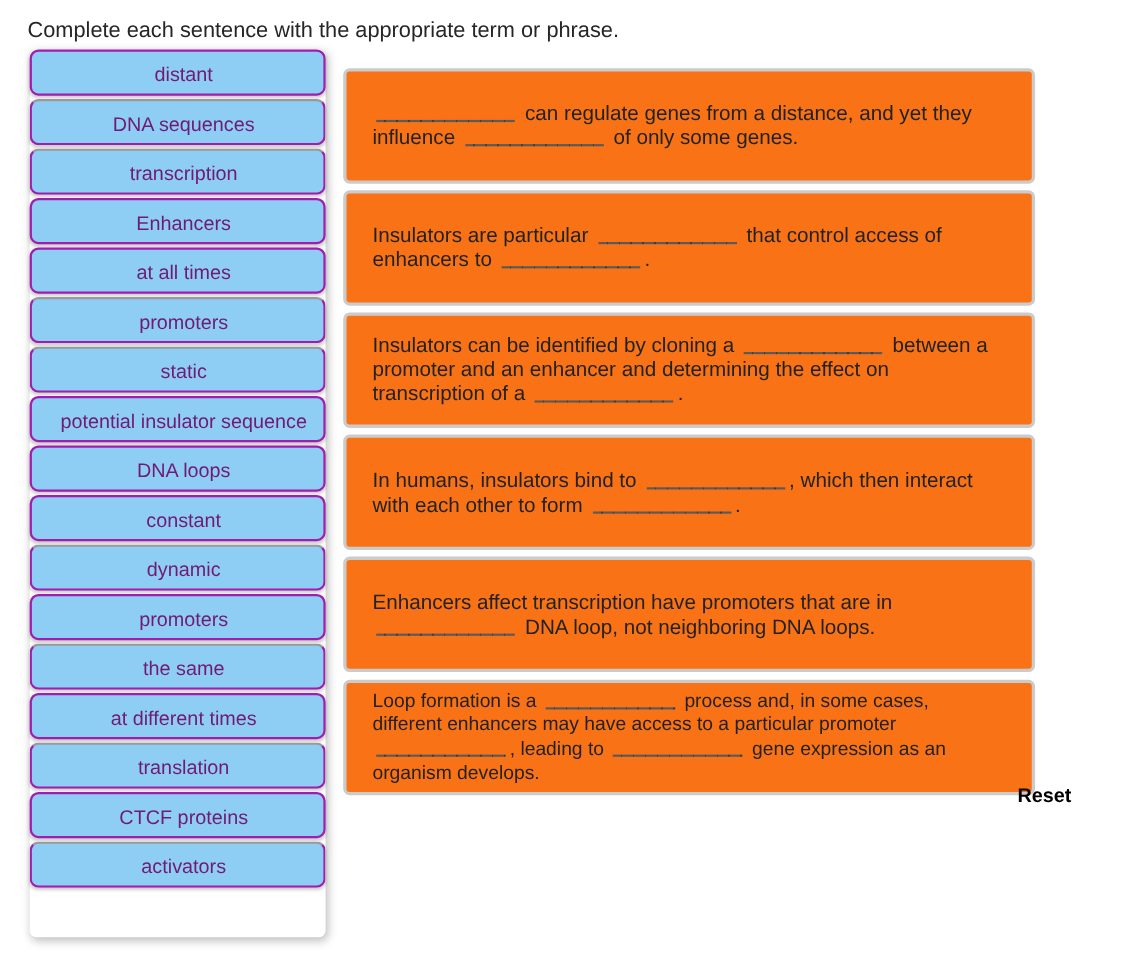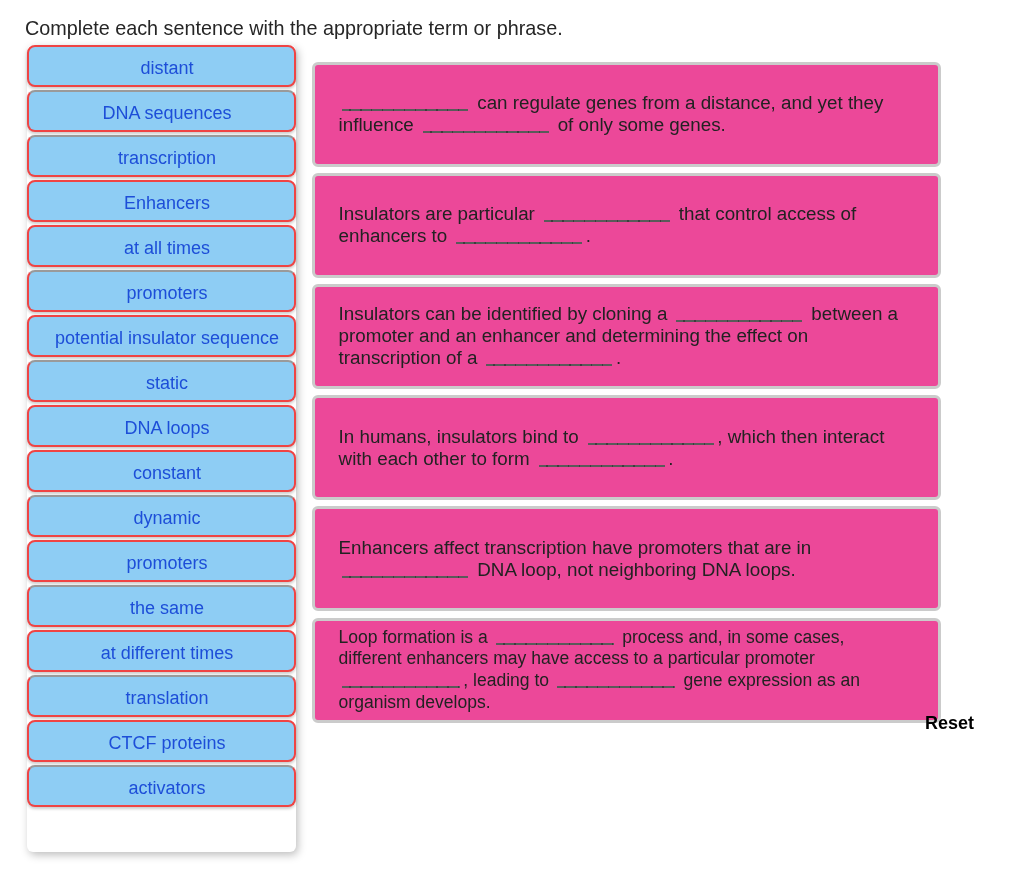--- a/index.html
+++ b/index.html
@@ -22,37 +22,37 @@
   #word-bank-shadow {
     position:absolute; left:27px; top:45px; width:269px; height:807px;
     background:#ffffff;
     box-shadow:2px 3px 9px rgba(0,0,0,0.26);
     border-radius:6px;
   }
   .tile {
     position:relative;
     box-sizing:border-box;
     height:42px; width:269px;
-    border:2px solid #ef4444; border-radius:8px;
+    border:2px solid #a21caf; border-radius:8px;
     background:#8ecdf4;
     margin-bottom:3px;
     display:flex; align-items:center; justify-content:center;
-    font-size:18px; color:#1d4ed8;
+    font-size:18px; color:#701a75;
     padding:5px 0 0 11px;
     box-shadow:0 2px 3px rgba(0,0,0,0.20);
   }
   .tile.graytop { border-top-color:#9a9a9a;text-align:right; }
   #sentence-list {
     position:absolute; left:311.6px; top:61.6px; width:629.4px;
   }
   .sbox {
     box-sizing:border-box;
     width:629px; min-height:105px;
     border:3px solid #cbcbcb; border-radius:6px;
-    background:#ec4899;
+    background:#f97316;
     margin-bottom:6.2px;
     display:flex; flex-direction:column; justify-content:center;
     padding:6px 22px 6px 24px;
   }
   .sline {
     font-size:18.8px; line-height:22px; color:#222222; white-space:pre;
   }
   .blank {
     display:inline-block;
     width:126px; height:0;
@@ -85,25 +85,25 @@
     </div>
     <div class="tile">
       <span>Enhancers</span>
     </div>
     <div class="tile">
       <span>at all times</span>
     </div>
     <div class="tile graytop">
       <span>promoters</span>
     </div>
+    <div class="tile graytop">
+      <span>static</span>
+    </div>
     <div class="tile">
       <span>potential insulator sequence</span>
-    </div>
-    <div class="tile graytop">
-      <span>static</span>
     </div>
     <div class="tile">
       <span>DNA loops</span>
     </div>
     <div class="tile">
       <span>constant</span>
     </div>
     <div class="tile graytop">
       <span>dynamic</span>
     </div>

